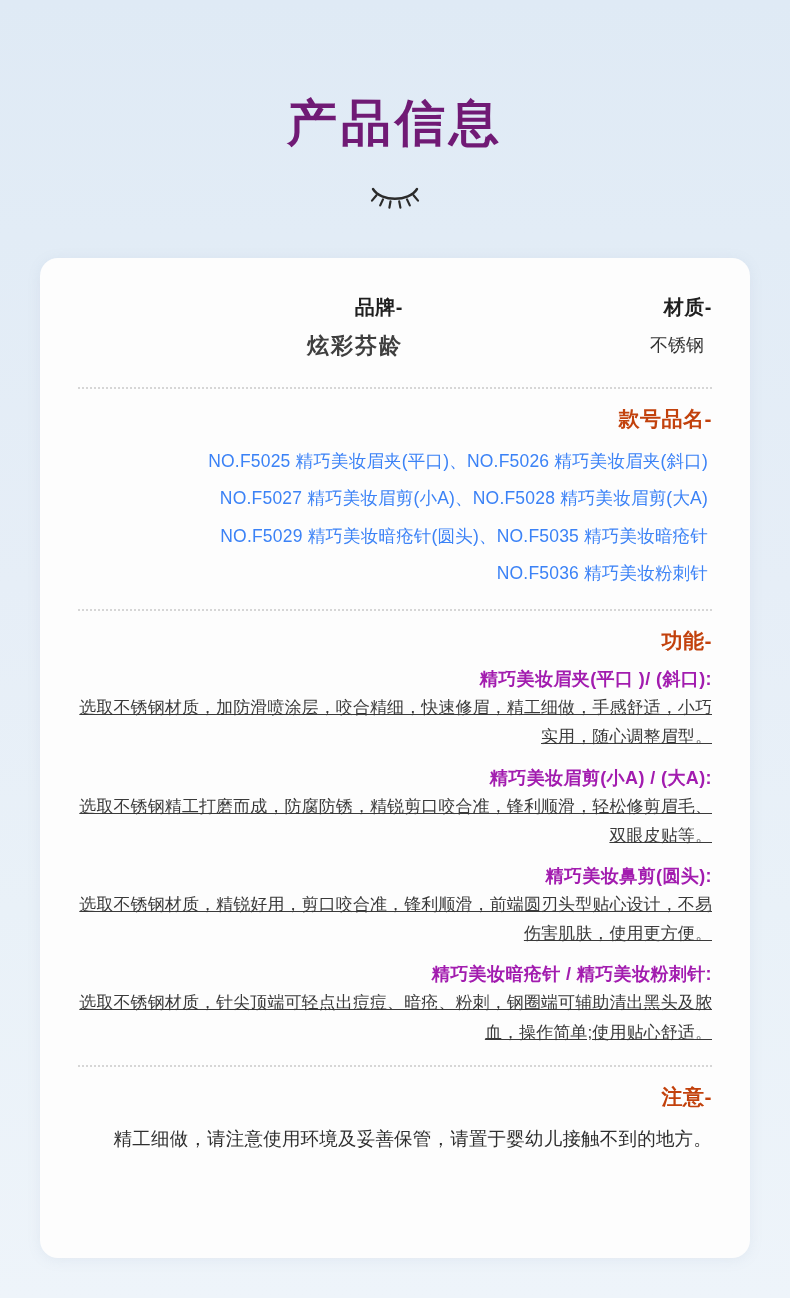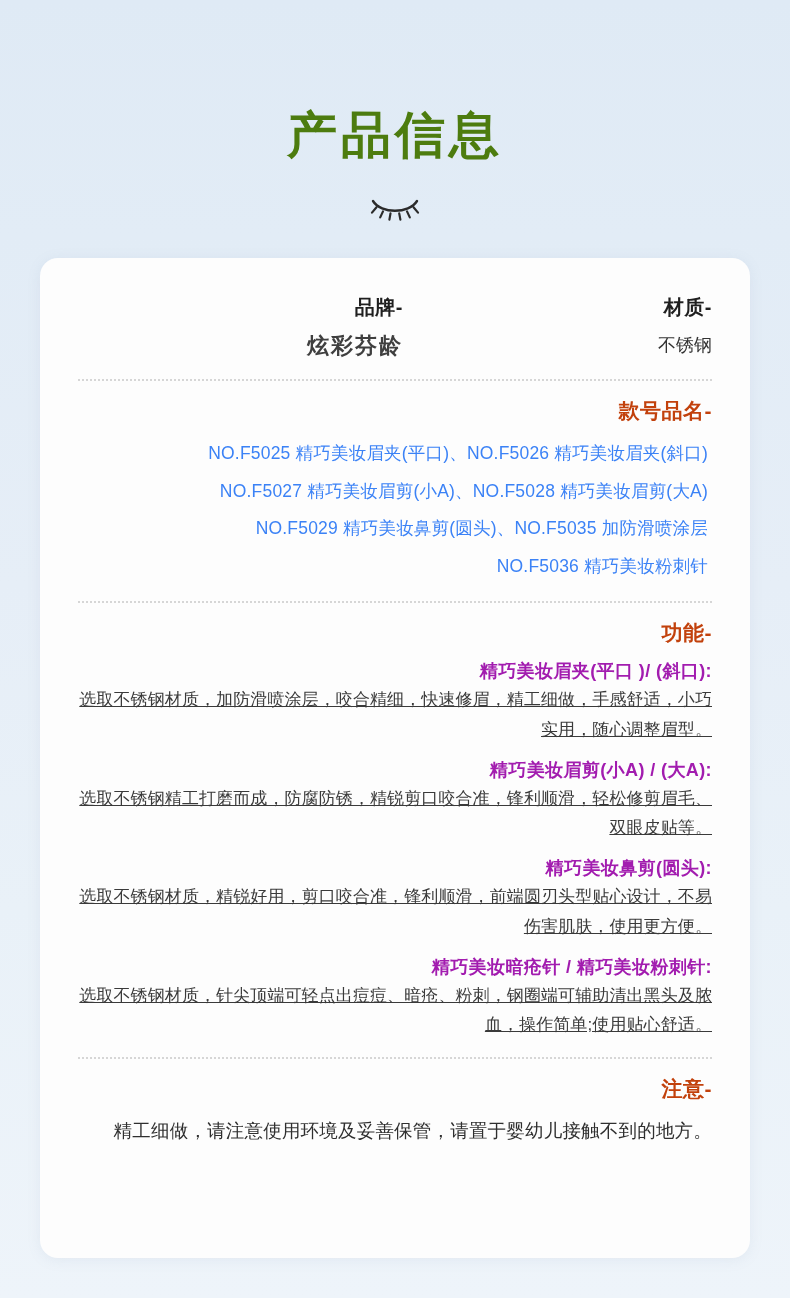--- a/index.html
+++ b/index.html
@@ -25,23 +25,23 @@
 
   
   .header {
     padding-top: 92px;
     text-align: center;
   }
   .page-title {
     font-size: 50px;
     font-weight: bold;
     letter-spacing: 4px;
-    color: #4d7c0f;
+    color: #701a75;
     line-height: 1.1;
-    margin: 16px;
+    margin: 4px;
     text-align: center;
   }
   .lash-ornament {
     margin-top: 28px;
     height: 34px;
     display: flex;
     align-items: center;
     justify-content: center;
   }
 
@@ -82,21 +82,21 @@
     font-size: 22px;
     font-weight: bold;
     color: #3f3f3f;
     letter-spacing: 2px;
     margin: 0;
   }
 
   .value {
     font-size: 18px;
     color: #333;
-    margin: 0;
+    margin: 8px;
     line-height: 1.65;
   }
 
   
   .top-row {
     display: flex;
     align-items: flex-start;
   }
   .top-col-left { width: 325px; }
   .top-col-right { flex: 1; }
@@ -177,21 +177,21 @@
       </div>
     </div>
 
     <hr class="divider">
 
     <div class="section">
       <p class="section-title-lg">款号品名-</p>
       <div class="model-list">
         <p>NO.F5025 精巧美妆眉夹(平口)、NO.F5026 精巧美妆眉夹(斜口)</p>
         <p>NO.F5027 精巧美妆眉剪(小A)、NO.F5028 精巧美妆眉剪(大A)</p>
-        <p>NO.F5029 精巧美妆鼻剪(圆头)、NO.F5035 加防滑喷涂层</p>
+        <p>NO.F5029 精巧美妆暗疮针(圆头)、NO.F5035 精巧美妆暗疮针</p>
         <p>NO.F5036 精巧美妆粉刺针</p>
       </div>
     </div>
 
     <hr class="divider">
 
     <div class="section">
       <p class="section-title-lg">功能-</p>
 
       <div class="func-block">

